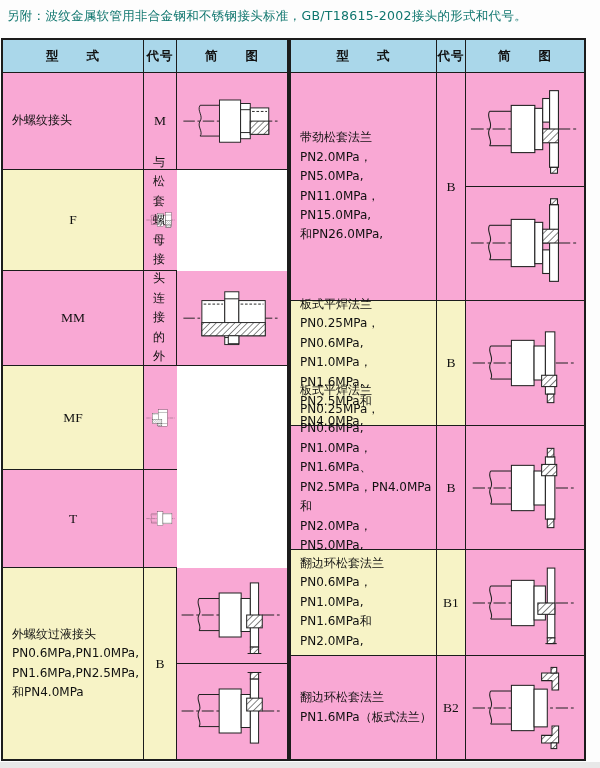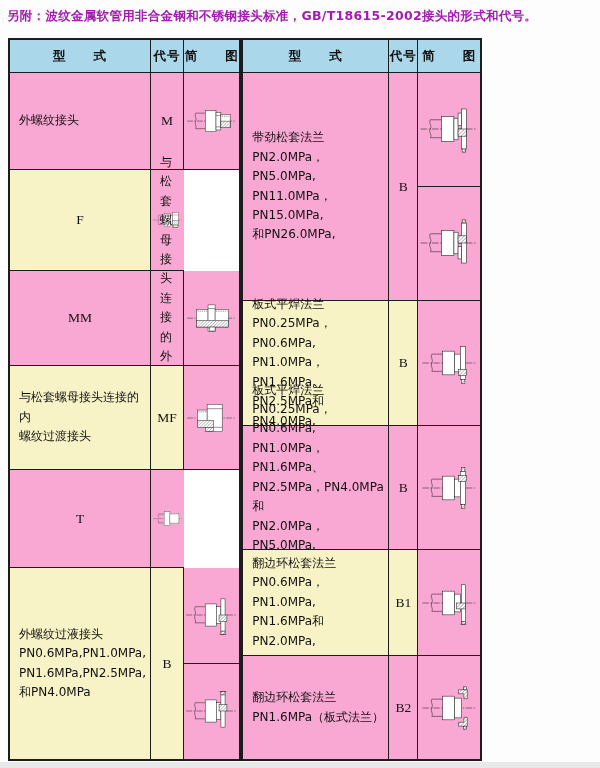--- a/index.html
+++ b/index.html
@@ -10,25 +10,25 @@
   }
   *{box-sizing:border-box;margin:0;padding:0;}
   html,body{width:600px;}
   body{
     width:600px;height:768px;position:relative;background:#fdfdfd;
     font-family:"DejaVu Sans","Liberation Sans",sans-serif;
     color:var(--ink);overflow:hidden;
   }
   .page-title{
     position:absolute;left:7px;top:8px;width:586px;
-    font-size:12.5px;font-weight:bold;letter-spacing:.3px;
-    color:#a21caf;white-space:nowrap;
+    font-size:12.5px;font-weight:normal;letter-spacing:.3px;
+    color:#0f766e;white-space:nowrap;
   }
   .tables{
-    position:absolute;left:8px;top:38px;width:474px;height:723px;
+    position:absolute;left:1px;top:38px;width:585px;height:723px;
     display:flex;
   }
   .tbl{
     display:grid;border:2px solid var(--border);background:#fff;
   }
   .tbl.left{width:288px;grid-template-rows:33px 97px 101px 95px 104px 98px 1fr;}
   .tbl.right{width:297px;margin-left:0px;grid-template-rows:33px 228px 125px 124px 106px 1fr;border-left-width:2px;}
   .row{display:grid;min-height:0;}
   .tbl.left .row{grid-template-columns:141px 33px 1fr;}
   .tbl.right .row{grid-template-columns:146px 29px 1fr;}
@@ -164,24 +164,20 @@
               <rect x="68" y="25" width="30" height="40" fill="#fff"></rect>
               <line x1="70" y1="29" x2="96" y2="29" stroke-dasharray="3 2"></line>
               <rect x="26" y="50" width="72" height="15" fill="url(#h2)"></rect>
               <rect x="56" y="65" width="12" height="9" fill="#fff"></rect>
             </g>
           </svg>
         </div>
     </div>
 
     <div class="row">
-      <div class="cell type-cell hl">
-          <span class="type-text">与松套螺母接头连接的内
-螺纹过渡接头</span>
-        </div>
       <div class="cell code-cell hl">MF</div>
       <div class="cell diag">
           <svg viewBox="0 0 120 90" width="122" height="92" xmlns="http://www.w3.org/2000/svg">
             <defs>
               <pattern id="h3" width="5" height="5" patternUnits="userSpaceOnUse" patternTransform="rotate(45)">
                 <rect width="5" height="5" fill="#fff"></rect>
                 <line x1="0" y1="0" x2="0" y2="5" stroke="#333" stroke-width="1.3"></line>
               </pattern>
             </defs>
             <g stroke="#222" stroke-width="1.1" fill="none">

